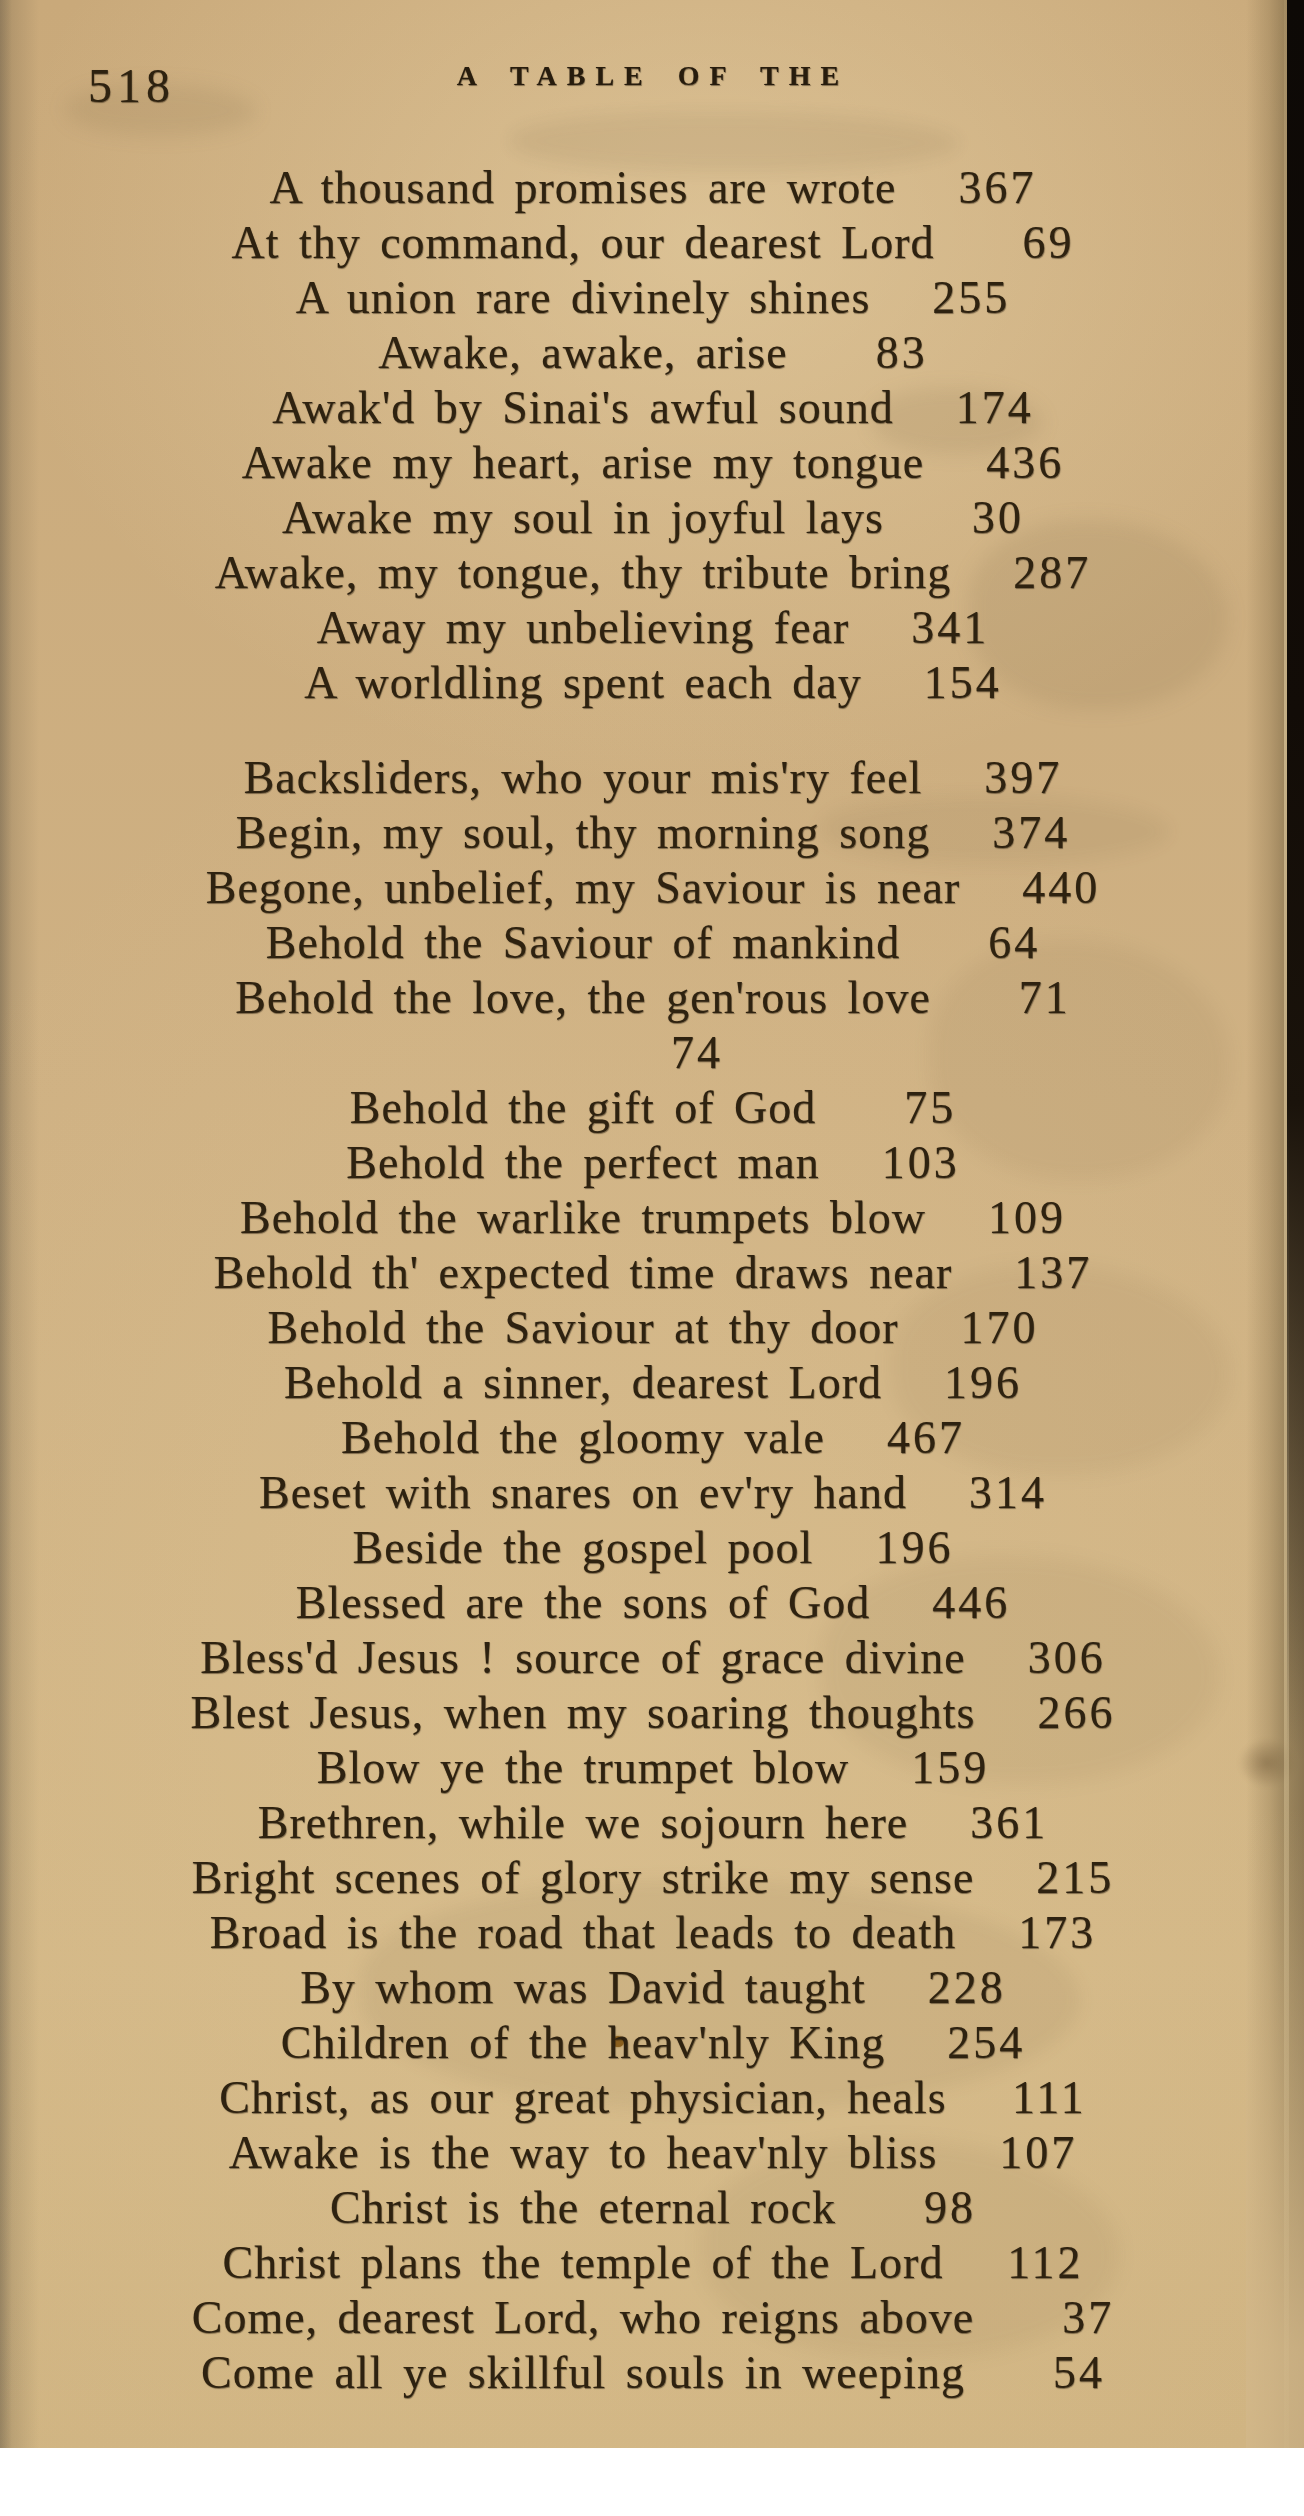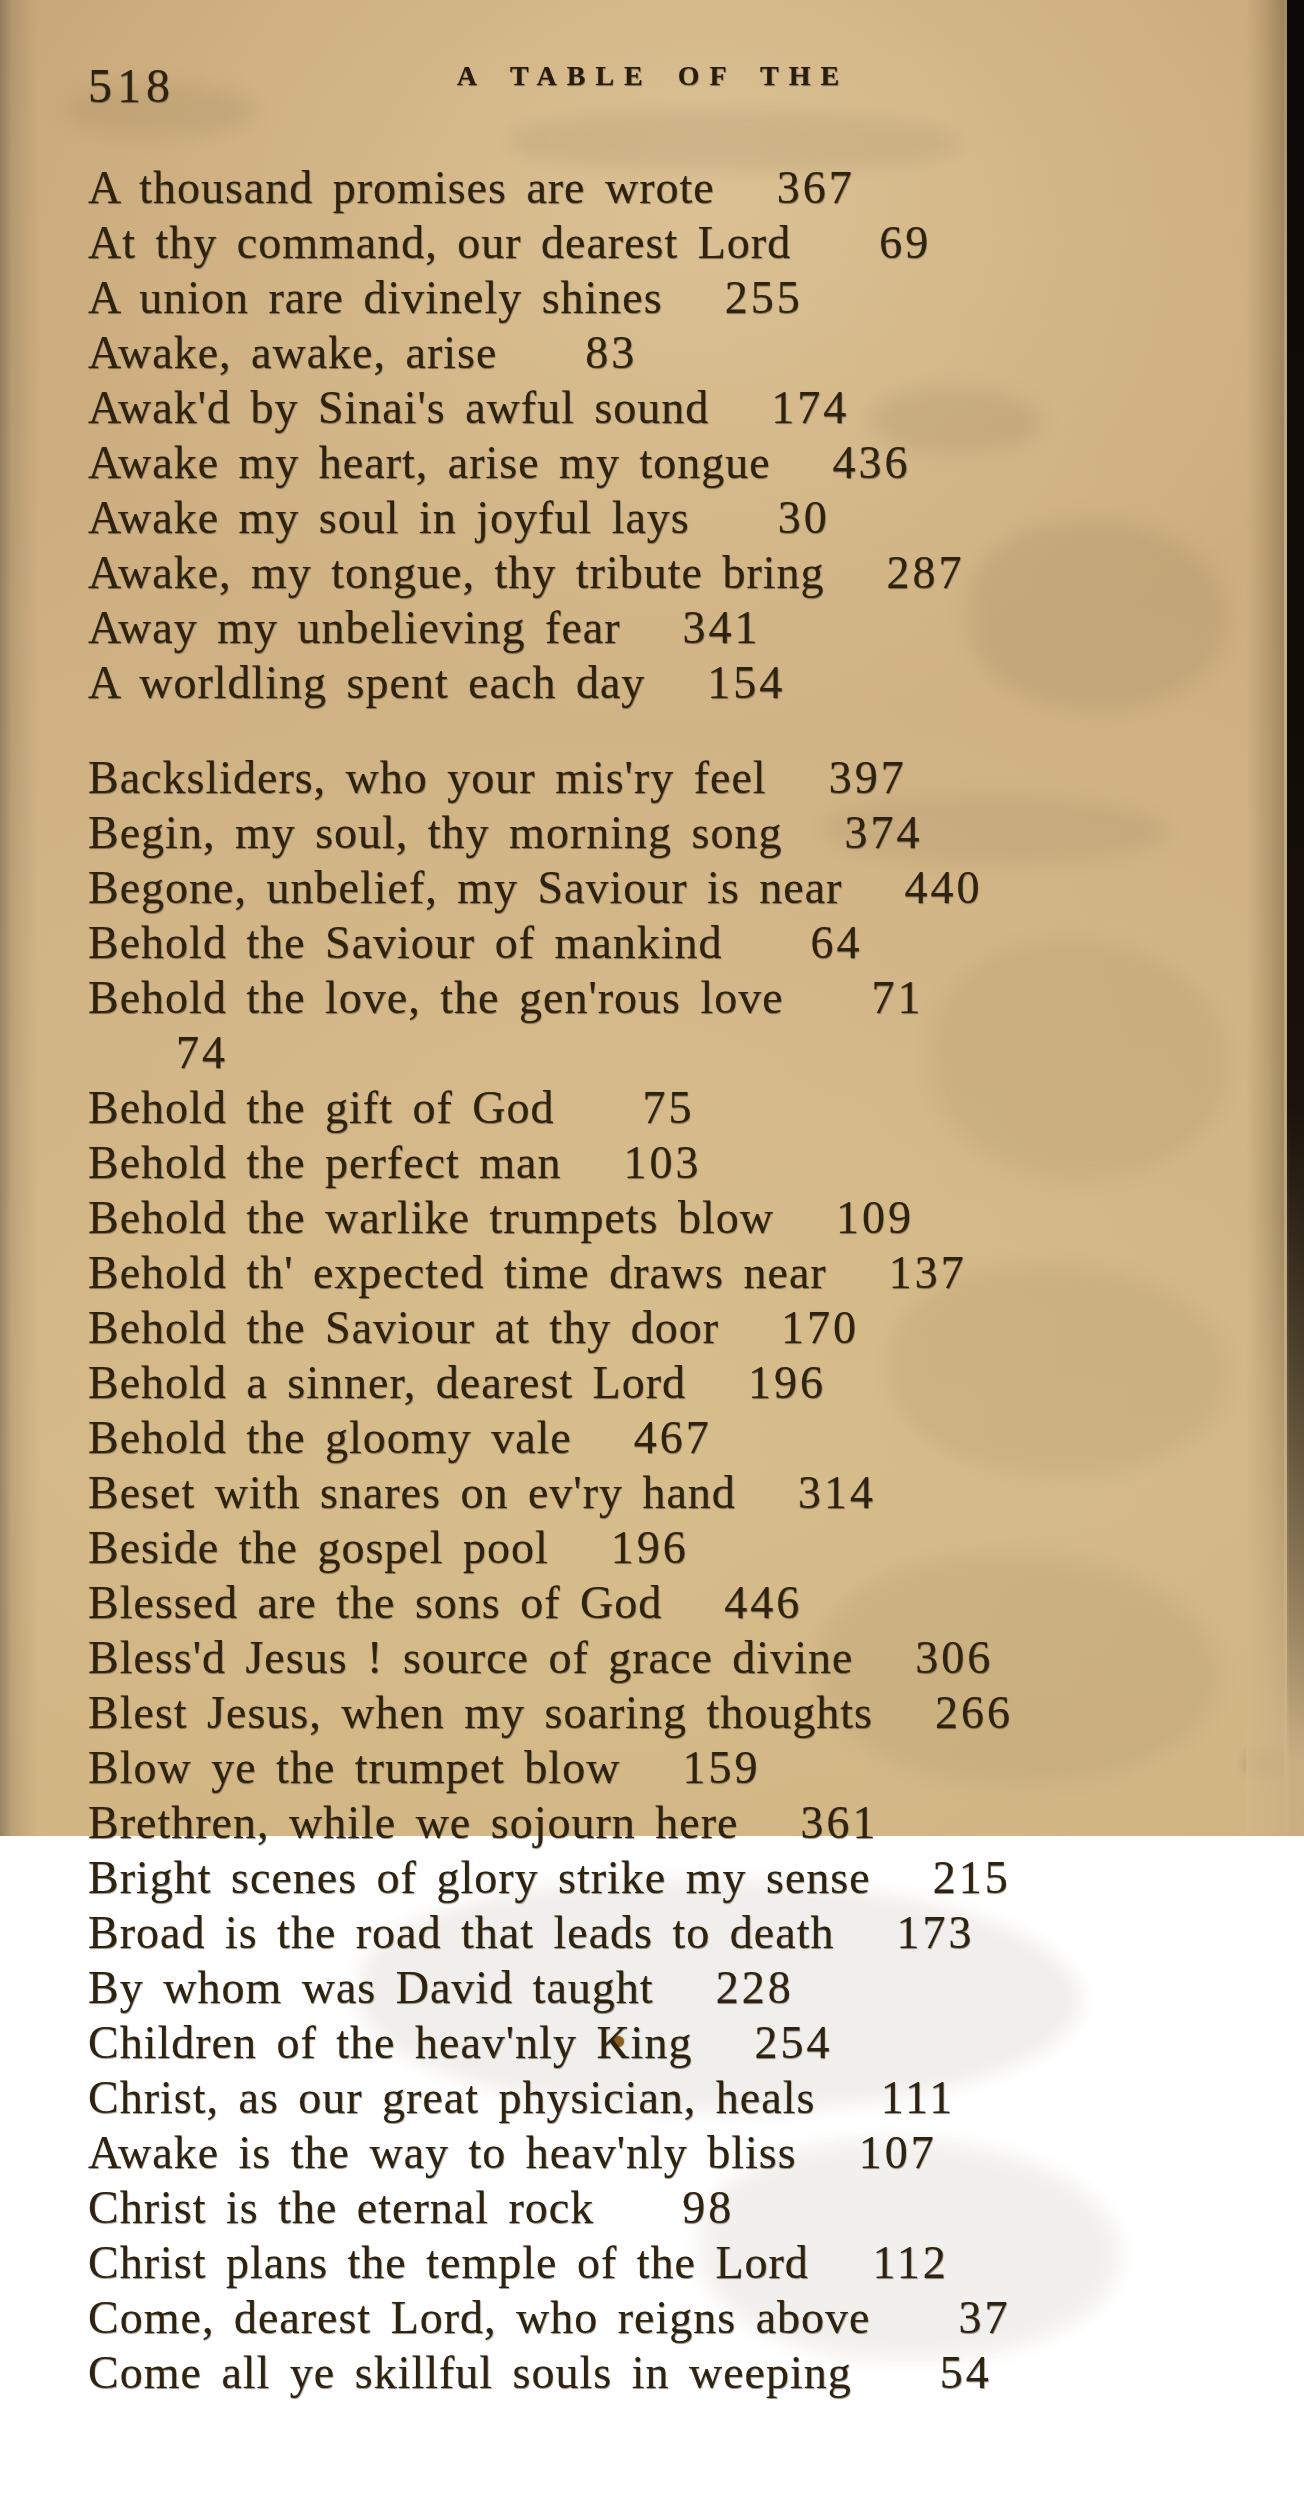--- a/index.html
+++ b/index.html
@@ -1,20 +1,20 @@
 <!DOCTYPE html>
 <html><head>
 <meta charset="utf-8">
 <style>
   * { margin:0; padding:0; box-sizing:border-box; }
   html,body { width:1304px; height:2516px; overflow:hidden; }
   body { font-family:"Liberation Serif","DejaVu Serif",serif; }
 
   .page {
-    position:relative; width:1304px; height:1836px;
+    position:relative; width:1304px; height:2448px;
     color:#2e2210;
     background:
       radial-gradient(ellipse 980px 760px at 54% 10%, rgba(240,221,178,0.45), rgba(240,221,178,0) 72%),
       radial-gradient(ellipse 1100px 1500px at 46% 72%, rgba(228,205,158,0.30), rgba(0,0,0,0) 75%),
       linear-gradient(to right, rgba(88,76,56,0.28) 0%, rgba(88,76,56,0) 3%, rgba(88,76,56,0) 100%),
       linear-gradient(to bottom, #c9a97a 0%, #cfb183 45%, #d3b786 80%, #d0b482 100%);
     padding-left: 20px;
   }
 
   
@@ -79,21 +79,21 @@
   .page-title {
     position:absolute; left:0; right:0; top:8px; text-align:center;
     font-size:28px; font-weight:bold; letter-spacing:10px; word-spacing:8px;
     color:#271c0d;
   }
 
   .sec { }
   .sec + .sec.gap-a { margin-top:40px; }
   .sec + .sec.gap-b { }
   .row {
-    display:flex; justify-content:flex-start; align-items:baseline;
+    display:flex; justify-content:center; align-items:baseline;
     line-height:55px; font-size:46px; white-space:nowrap;
   }
   .row .t { letter-spacing:1px; word-spacing:7px; }
   .row .p { min-width:140px; text-align:right; letter-spacing:3px; }
 </style>
 </head>
 <body>
 
 <div class="page">
 

